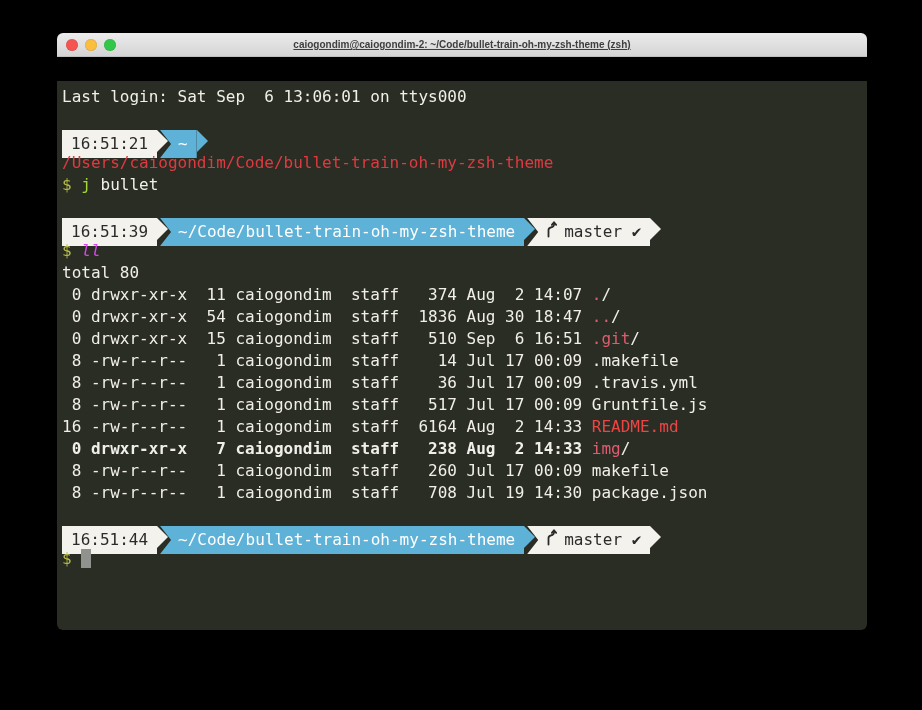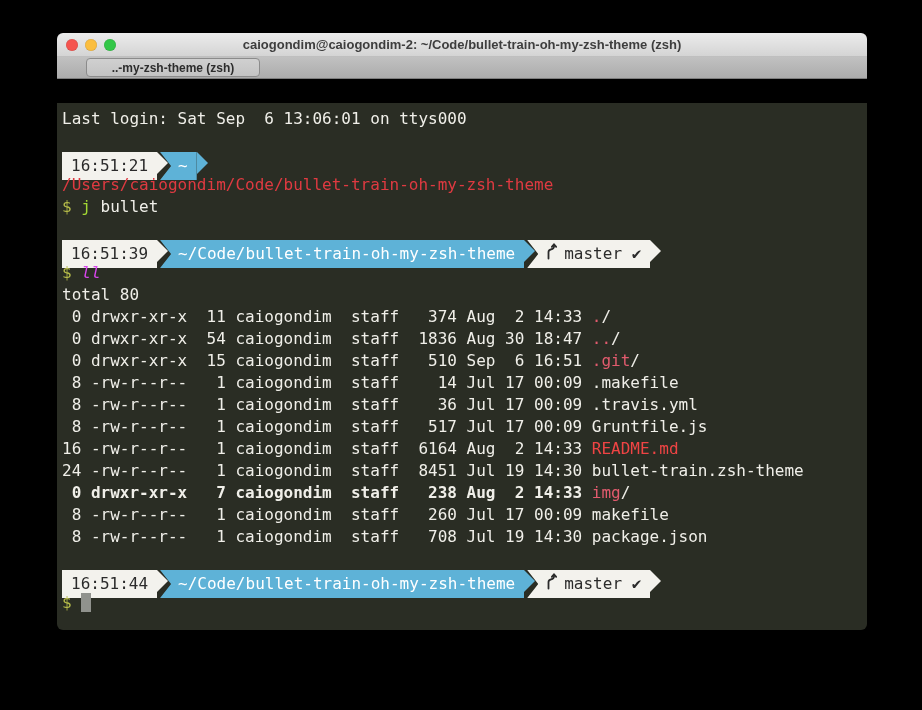--- a/index.html
+++ b/index.html
@@ -21,22 +21,22 @@
   .titlebar {
     height:23px; flex:0 0 23px;
     background:linear-gradient(#ececec,#d4d4d4);
     border-bottom:1px solid #bfbfbf;
     position:relative;
     display:flex; align-items:center; justify-content:center;
   }
   .traffic { position:absolute; left:9px; top:0; height:100%; display:flex; align-items:center; gap:7px; }
   .light { width:12px; height:12px; border-radius:50%; box-shadow:inset 0 0 1px rgba(0,0,0,0.35); }
   .titlebar-title {
-    font-size:13px; font-weight:700; color:#3e3e3e;
-    white-space:nowrap; overflow:hidden;
+    font-size:10px; font-weight:700; color:#3e3e3e;
+    white-space:nowrap; overflow:hidden;text-decoration:underline;
   }
   .tabbar {
     height:21px; flex:0 0 21px;
     background:linear-gradient(#c1c1c1,#acacac);
     border-bottom:1px solid #7d7d7d;
     display:flex; align-items:center;
     padding-left:29px;
   }
   .tab {
     height:17px;
@@ -88,48 +88,42 @@
 
 <div class="window">
   <div class="titlebar">
     <div class="traffic">
       <div class="light" id="light-close" style="background: rgb(245, 85, 80);"></div>
       <div class="light" id="light-min" style="background: rgb(251, 190, 63);"></div>
       <div class="light" id="light-zoom" style="background: rgb(51, 199, 72);"></div>
     </div>
     <div class="titlebar-title">caiogondim@caiogondim-2: ~/Code/bullet-train-oh-my-zsh-theme (zsh)</div>
   </div>
-  <div class="tabbar">
-    <div class="tab">
-      <span>..-my-zsh-theme (zsh)</span>
-    </div>
-  </div>
   <div class="terminal" id="terminal-body" style="background: rgb(42, 45, 36); color: rgb(240, 239, 233); margin-top: 24px;">
       <div class="tline" style="color: rgb(240, 239, 233);">Last login: Sat Sep  6 13:06:01 on ttys000</div>
       <div class="tline"> </div>
       <div class="tline prompt-line"><div class="seg" style="background: rgb(243, 242, 237); color: rgb(43, 43, 43); font-weight: 500;"><span>16:51:21</span></div><div class="arrow" style="border-left-color: rgb(243, 242, 237);"></div><div class="seg notched" style="background: rgb(94, 178, 215); color: rgb(255, 255, 255);"><span>~</span></div><div class="arrow" style="border-left-color: rgb(94, 178, 215);"></div></div>
       <div class="tline" style="color: rgb(223, 58, 65);">/Users/caiogondim/Code/bullet-train-oh-my-zsh-theme</div>
       <div class="tline"><span style="color: rgb(180, 186, 73);">$ </span><span style="color: rgb(162, 215, 52);">j </span><span style="color: rgb(240, 239, 233);">bullet</span></div>
       <div class="tline"> </div>
       <div class="tline prompt-line"><div class="seg" style="background: rgb(243, 242, 237); color: rgb(43, 43, 43); font-weight: 500;"><span>16:51:39</span></div><div class="arrow" style="border-left-color: rgb(243, 242, 237);"></div><div class="seg notched" style="background: rgb(94, 178, 215); color: rgb(255, 255, 255);"><span>~/Code/bullet-train-oh-my-zsh-theme</span></div><div class="arrow" style="border-left-color: rgb(94, 178, 215);"></div><div class="seg notched" style="background: rgb(243, 242, 237); color: rgb(43, 43, 43);"><span class="git-icon-svg"><svg width="13" height="18" viewBox="0 0 13 18">
               <g fill="none" stroke="#2b2b2b" stroke-width="1.8" stroke-linecap="round">
                 <path d="M3.5 16.5 V10 C3.5 6.5 9 8.5 9 4.5 V3.2"></path>
                 <path d="M6.8 4.8 L9 2.4 L11.2 4.8"></path>
               </g>
             </svg></span><span>master ✔</span></div><div class="arrow" style="border-left-color: rgb(243, 242, 237);"></div></div>
       <div class="tline"><span style="color: rgb(180, 186, 73);">$ </span><span style="color: #d946ef; font-style: italic;">ll</span></div>
       <div class="tline" style="color: rgb(240, 239, 233);">total 80</div>
-      <div class="tline"><span style="color: rgb(240, 239, 233);"> 0 drwxr-xr-x  11 caiogondim  staff   374 Aug  2 14:33 </span><span style="color: rgb(226, 91, 110);">.</span><span style="color: rgb(240, 239, 233);">/</span></div>
+      <div class="tline"><span style="color: rgb(240, 239, 233);"> 0 drwxr-xr-x  11 caiogondim  staff   374 Aug  2 14:07 </span><span style="color: rgb(226, 91, 110);">.</span><span style="color: rgb(240, 239, 233);">/</span></div>
       <div class="tline"><span style="color: rgb(240, 239, 233);"> 0 drwxr-xr-x  54 caiogondim  staff  1836 Aug 30 18:47 </span><span style="color: rgb(226, 91, 110);">..</span><span style="color: rgb(240, 239, 233);">/</span></div>
       <div class="tline"><span style="color: rgb(240, 239, 233);"> 0 drwxr-xr-x  15 caiogondim  staff   510 Sep  6 16:51 </span><span style="color: rgb(226, 91, 110); text-align: center;">.git</span><span style="color: rgb(240, 239, 233);">/</span></div>
       <div class="tline"><span style="color: rgb(240, 239, 233);"> 8 -rw-r--r--   1 caiogondim  staff    14 Jul 17 00:09 </span><span style="color: rgb(240, 239, 233);">.makefile</span></div>
       <div class="tline"><span style="color: rgb(240, 239, 233);"> 8 -rw-r--r--   1 caiogondim  staff    36 Jul 17 00:09 </span><span style="color: rgb(240, 239, 233);">.travis.yml</span></div>
       <div class="tline"><span style="color: rgb(240, 239, 233);"> 8 -rw-r--r--   1 caiogondim  staff   517 Jul 17 00:09 </span><span style="color: rgb(240, 239, 233);">Gruntfile.js</span></div>
       <div class="tline"><span style="color: rgb(240, 239, 233);">16 -rw-r--r--   1 caiogondim  staff  6164 Aug  2 14:33 </span><span style="color: #ef4444; text-align: center;">README.md</span></div>
-      <div class="tline"><span style="color: rgb(240, 239, 233);">24 -rw-r--r--   1 caiogondim  staff  8451 Jul 19 14:30 </span><span style="color: rgb(240, 239, 233);">bullet-train.zsh-theme</span></div>
       <div class="tline"><span style="color: rgb(240, 239, 233); font-weight: bold;"> 0 drwxr-xr-x   7 caiogondim  staff   238 Aug  2 14:33 </span><span style="color: rgb(226, 91, 110);">img</span><span style="color: rgb(240, 239, 233);">/</span></div>
       <div class="tline"><span style="color: rgb(240, 239, 233);"> 8 -rw-r--r--   1 caiogondim  staff   260 Jul 17 00:09 </span><span style="color: rgb(240, 239, 233);">makefile</span></div>
       <div class="tline"><span style="color: rgb(240, 239, 233);"> 8 -rw-r--r--   1 caiogondim  staff   708 Jul 19 14:30 </span><span style="color: rgb(240, 239, 233);">package.json</span></div>
       <div class="tline"> </div>
       <div class="tline prompt-line"><div class="seg" style="background: rgb(243, 242, 237); color: rgb(43, 43, 43); font-weight: 500;"><span>16:51:44</span></div><div class="arrow" style="border-left-color: rgb(243, 242, 237);"></div><div class="seg notched" style="background: rgb(94, 178, 215); color: rgb(255, 255, 255);"><span>~/Code/bullet-train-oh-my-zsh-theme</span></div><div class="arrow" style="border-left-color: rgb(94, 178, 215);"></div><div class="seg notched" style="background: rgb(243, 242, 237); color: rgb(43, 43, 43);"><span class="git-icon-svg"><svg width="13" height="18" viewBox="0 0 13 18">
               <g fill="none" stroke="#2b2b2b" stroke-width="1.8" stroke-linecap="round">
                 <path d="M3.5 16.5 V10 C3.5 6.5 9 8.5 9 4.5 V3.2"></path>
                 <path d="M6.8 4.8 L9 2.4 L11.2 4.8"></path>
               </g>
             </svg></span><span>master ✔</span></div><div class="arrow" style="border-left-color: rgb(243, 242, 237);"></div></div>

